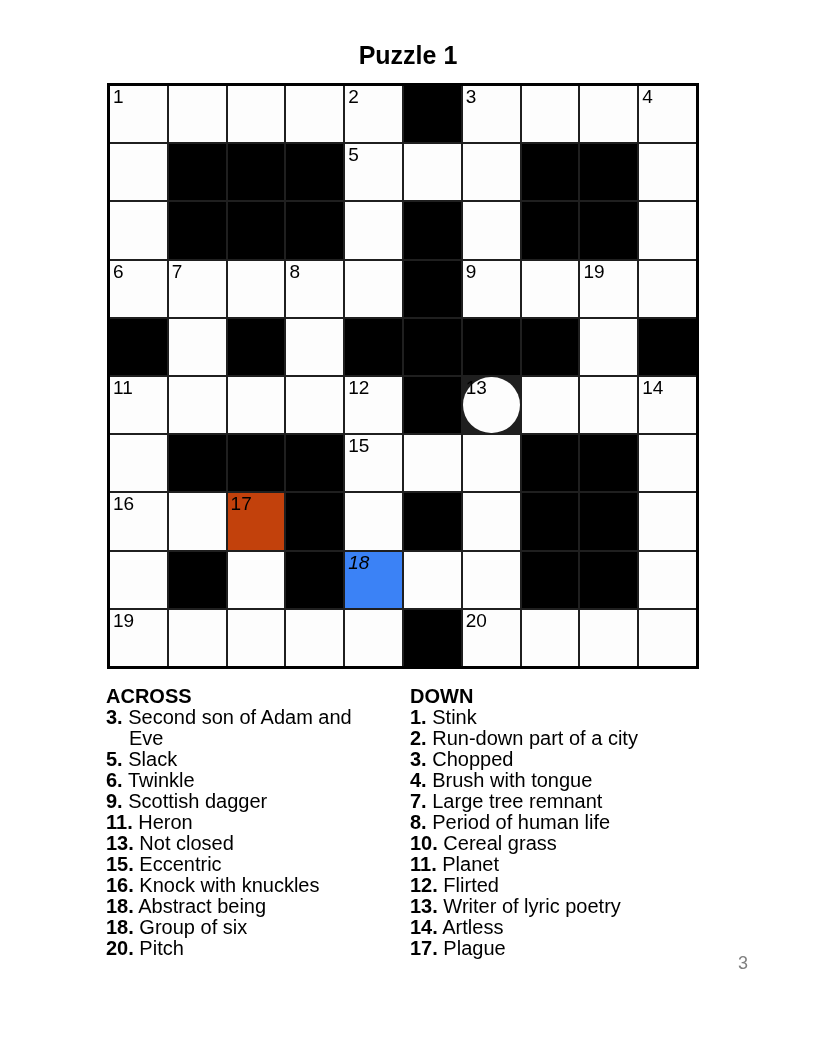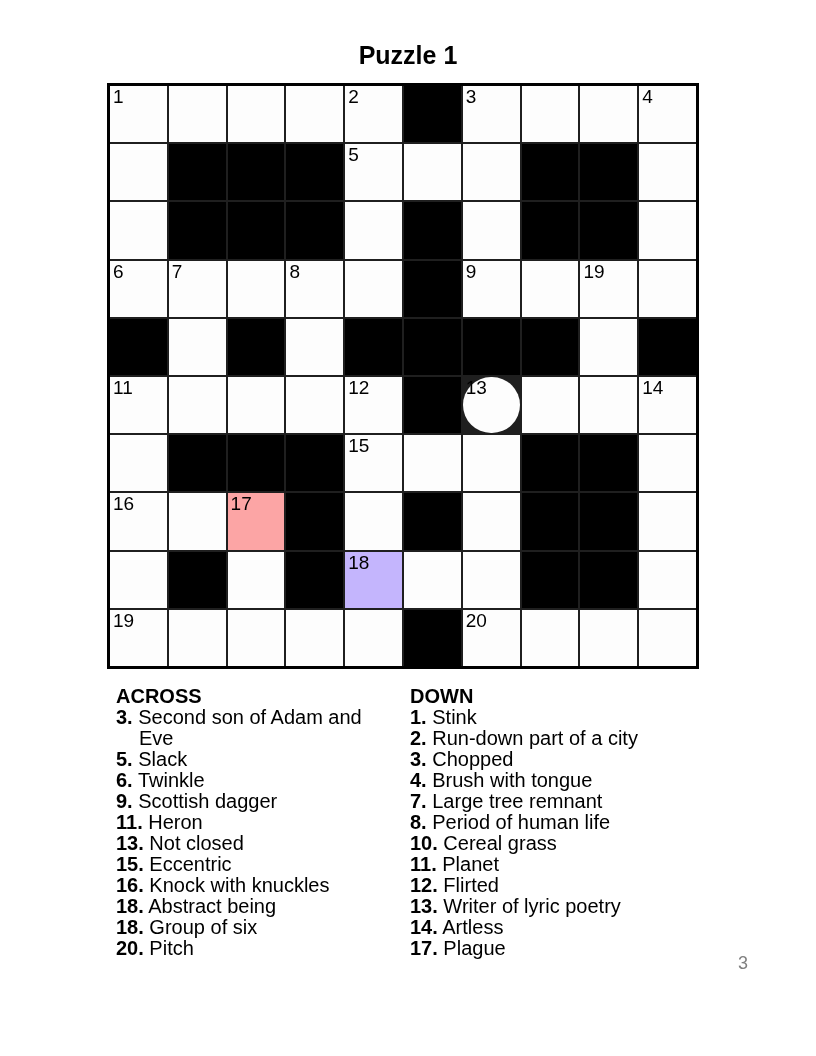--- a/index.html
+++ b/index.html
@@ -58,21 +58,21 @@
   .clues {
     position: absolute;
     top: 686px;
     font-size: 20px;
     line-height: 21px;
   }
   .clues .hdr {
     font-weight: bold;
     padding-left: 0;
   }
-  #across-col { left: 116px; width: 285px; }
+  #across-col { left: 106px; width: 285px; }
   #down-col   { left: 410px; width: 300px; }
   .clue {
     padding-left: 23px;
     text-indent: -23px;
   }
   .clue b { font-weight: bold; }
   .pagenum {
     position: absolute;
     left: 738px;
     top: 953px;
@@ -185,35 +185,35 @@
       </div>
       <div class="cell" style="background: rgb(253, 253, 253);"></div>
       <div class="cell" style="background: rgb(253, 253, 253);"></div>
       <div class="cell black" style="background: rgb(0, 0, 0);"></div>
       <div class="cell black" style="background: rgb(0, 0, 0);"></div>
       <div class="cell" style="background: rgb(253, 253, 253);"></div>
       <div class="cell" style="background: rgb(253, 253, 253);">
         <span class="cellnum">16</span>
       </div>
       <div class="cell" style="background: rgb(253, 253, 253);"></div>
-      <div class="cell" style="background: #fca5a5; text-align: center;">
+      <div class="cell" style="background: #c2410c; text-align: center;">
         <span class="cellnum">17</span>
       </div>
       <div class="cell black" style="background: rgb(0, 0, 0);"></div>
       <div class="cell" style="background: rgb(253, 253, 253);"></div>
       <div class="cell black" style="background: rgb(0, 0, 0);"></div>
       <div class="cell" style="background: rgb(253, 253, 253);"></div>
       <div class="cell black" style="background: rgb(0, 0, 0);"></div>
       <div class="cell black" style="background: rgb(0, 0, 0);"></div>
       <div class="cell" style="background: rgb(253, 253, 253);"></div>
       <div class="cell" style="background: rgb(253, 253, 253);"></div>
       <div class="cell black" style="background: rgb(0, 0, 0);"></div>
       <div class="cell" style="background: rgb(253, 253, 253);"></div>
       <div class="cell black" style="background: rgb(0, 0, 0);"></div>
-      <div class="cell" style="background: #c4b5fd;">
+      <div class="cell" style="background: #3b82f6; font-style: italic;">
         <span class="cellnum">18</span>
       </div>
       <div class="cell" style="background: rgb(253, 253, 253);"></div>
       <div class="cell" style="background: rgb(253, 253, 253);"></div>
       <div class="cell black" style="background: rgb(0, 0, 0);"></div>
       <div class="cell black" style="background: rgb(0, 0, 0);"></div>
       <div class="cell" style="background: rgb(253, 253, 253);"></div>
       <div class="cell" style="background: rgb(253, 253, 253); padding-left: 12px;">
         <span class="cellnum">19</span>
       </div>

